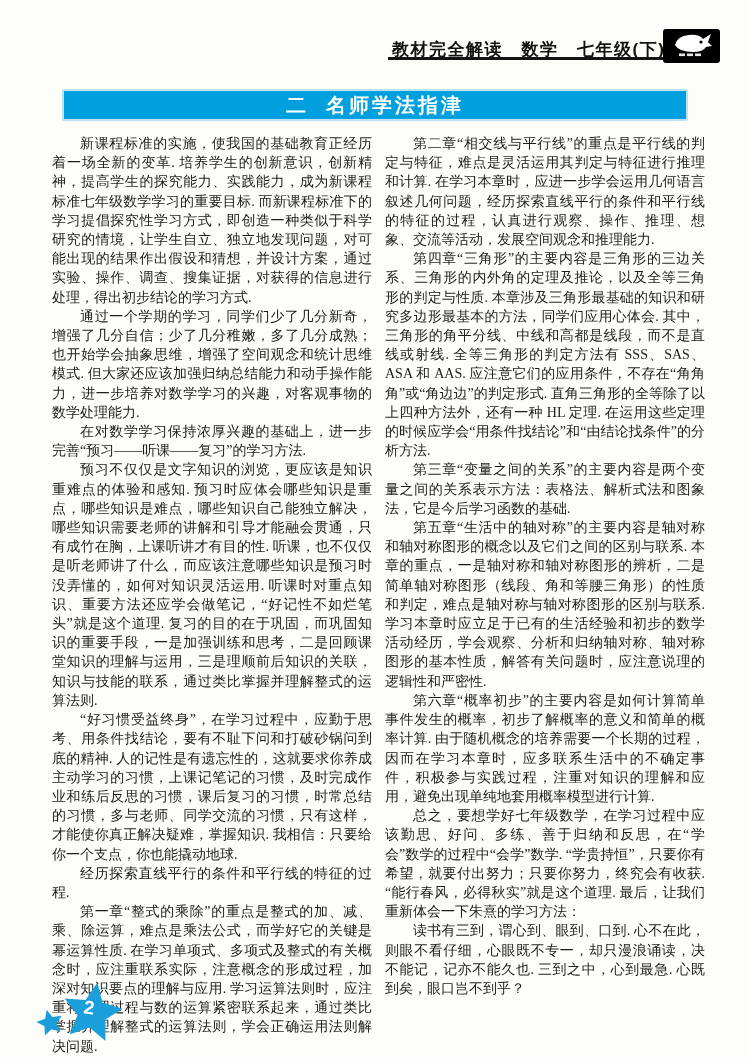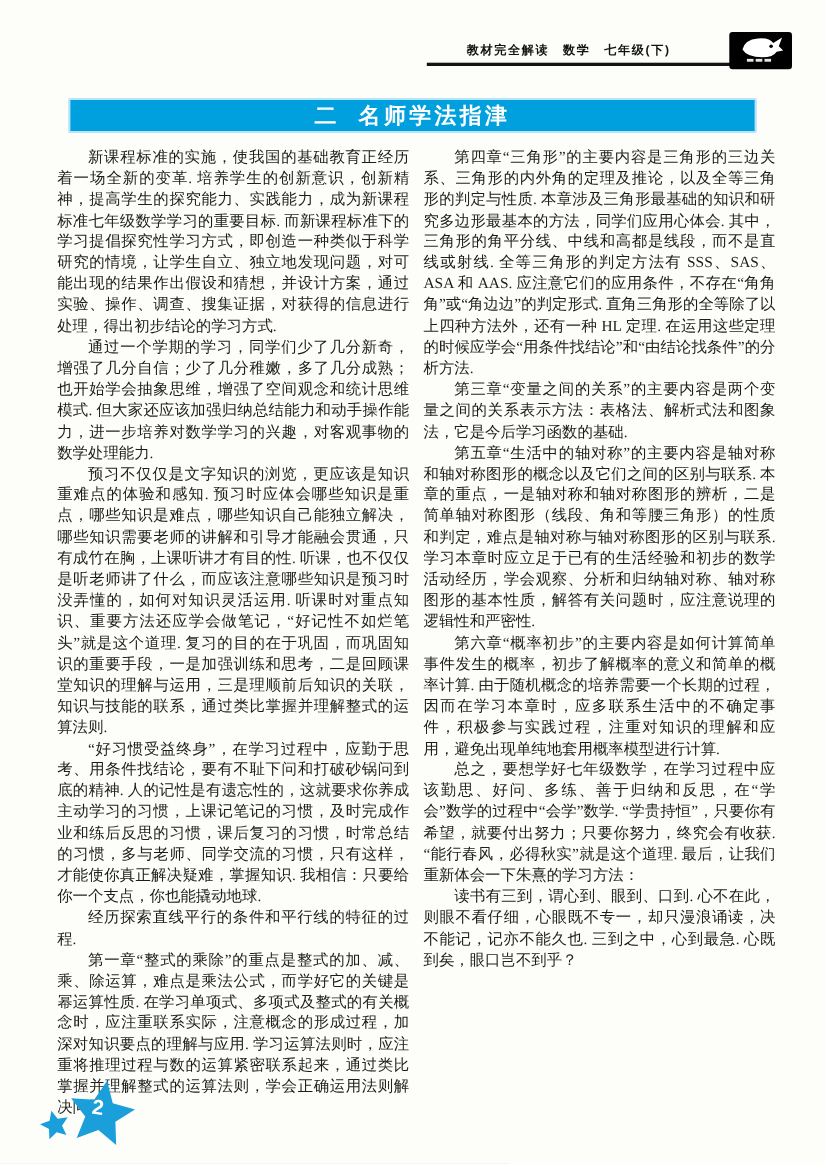--- a/index.html
+++ b/index.html
@@ -17,21 +17,21 @@
 
   
   .header-title {
     position: absolute;
     top: 38px;
     left: 392px;
     width: 250px;
     text-align: center;
     font-family: "Liberation Sans", sans-serif;
     font-weight: bold;
-    font-size: 11px;
+    font-size: 17px;
     letter-spacing: 1.5px;
     color: #111;
     white-space: nowrap;
   }
   .header-rule {
     position: absolute;
     top: 57px;
     left: 388px;
     width: 332px;
     height: 2.5px;
@@ -131,26 +131,28 @@
 
   <div class="banner">
     <span class="banner-number">二</span>
     <span class="banner-title">名师学法指津</span>
   </div>
 
   <div class="content">
     <div class="col">
       <p>新课程标准的实施，使我国的基础教育正经历着一场全新的变革. 培养学生的创新意识，创新精神，提高学生的探究能力、实践能力，成为新课程标准七年级数学学习的重要目标. 而新课程标准下的学习提倡探究性学习方式，即创造一种类似于科学研究的情境，让学生自立、独立地发现问题，对可能出现的结果作出假设和猜想，并设计方案，通过实验、操作、调查、搜集证据，对获得的信息进行处理，得出初步结论的学习方式.</p>
       <p>通过一个学期的学习，同学们少了几分新奇，增强了几分自信；少了几分稚嫩，多了几分成熟；也开始学会抽象思维，增强了空间观念和统计思维模式. 但大家还应该加强归纳总结能力和动手操作能力，进一步培养对数学学习的兴趣，对客观事物的数学处理能力.</p>
+      <p>在对数学学习保持浓厚兴趣的基础上，进一步完善“预习——听课——复习”的学习方法.</p>
       <p>预习不仅仅是文字知识的浏览，更应该是知识重难点的体验和感知. 预习时应体会哪些知识是重点，哪些知识是难点，哪些知识自己能独立解决，哪些知识需要老师的讲解和引导才能融会贯通，只有成竹在胸，上课听讲才有目的性. 听课，也不仅仅是听老师讲了什么，而应该注意哪些知识是预习时没弄懂的，如何对知识灵活运用. 听课时对重点知识、重要方法还应学会做笔记，“好记性不如烂笔头”就是这个道理. 复习的目的在于巩固，而巩固知识的重要手段，一是加强训练和思考，二是回顾课堂知识的理解与运用，三是理顺前后知识的关联，知识与技能的联系，通过类比掌握并理解整式的运算法则.</p>
       <p>“好习惯受益终身”，在学习过程中，应勤于思考、用条件找结论，要有不耻下问和打破砂锅问到底的精神. 人的记性是有遗忘性的，这就要求你养成主动学习的习惯，上课记笔记的习惯，及时完成作业和练后反思的习惯，课后复习的习惯，时常总结的习惯，多与老师、同学交流的习惯，只有这样，才能使你真正解决疑难，掌握知识. 我相信：只要给你一个支点，你也能撬动地球.</p>
       <p>经历探索直线平行的条件和平行线的特征的过程.</p>
       <p>第一章“整式的乘除”的重点是整式的加、减、乘、除运算，难点是乘法公式，而学好它的关键是幂运算性质. 在学习单项式、多项式及整式的有关概念时，应注重联系实际，注意概念的形成过程，加深对知识要点的理解与应用. 学习运算法则时，应注重将推理过程与数的运算紧密联系起来，通过类比掌握并理解整式的运算法则，学会正确运用法则解决问题.</p>
     </div>
     <div class="col">
+      <p>第二章“相交线与平行线”的重点是平行线的判定与特征，难点是灵活运用其判定与特征进行推理和计算. 在学习本章时，应进一步学会运用几何语言叙述几何问题，经历探索直线平行的条件和平行线的特征的过程，认真进行观察、操作、推理、想象、交流等活动，发展空间观念和推理能力.</p>
       <p>第四章“三角形”的主要内容是三角形的三边关系、三角形的内外角的定理及推论，以及全等三角形的判定与性质. 本章涉及三角形最基础的知识和研究多边形最基本的方法，同学们应用心体会. 其中，三角形的角平分线、中线和高都是线段，而不是直线或射线. 全等三角形的判定方法有 SSS、SAS、ASA 和 AAS. 应注意它们的应用条件，不存在“角角角”或“角边边”的判定形式. 直角三角形的全等除了以上四种方法外，还有一种 HL 定理. 在运用这些定理的时候应学会“用条件找结论”和“由结论找条件”的分析方法.</p>
       <p>第三章“变量之间的关系”的主要内容是两个变量之间的关系表示方法：表格法、解析式法和图象法，它是今后学习函数的基础.</p>
       <p>第五章“生活中的轴对称”的主要内容是轴对称和轴对称图形的概念以及它们之间的区别与联系. 本章的重点，一是轴对称和轴对称图形的辨析，二是简单轴对称图形（线段、角和等腰三角形）的性质和判定，难点是轴对称与轴对称图形的区别与联系. 学习本章时应立足于已有的生活经验和初步的数学活动经历，学会观察、分析和归纳轴对称、轴对称图形的基本性质，解答有关问题时，应注意说理的逻辑性和严密性.</p>
       <p>第六章“概率初步”的主要内容是如何计算简单事件发生的概率，初步了解概率的意义和简单的概率计算. 由于随机概念的培养需要一个长期的过程，因而在学习本章时，应多联系生活中的不确定事件，积极参与实践过程，注重对知识的理解和应用，避免出现单纯地套用概率模型进行计算.</p>
       <p>总之，要想学好七年级数学，在学习过程中应该勤思、好问、多练、善于归纳和反思，在“学会”数学的过程中“会学”数学. “学贵持恒”，只要你有希望，就要付出努力；只要你努力，终究会有收获. “能行春风，必得秋实”就是这个道理. 最后，让我们重新体会一下朱熹的学习方法：</p>
       <p>读书有三到，谓心到、眼到、口到. 心不在此，则眼不看仔细，心眼既不专一，却只漫浪诵读，决不能记，记亦不能久也. 三到之中，心到最急. 心既到矣，眼口岂不到乎？</p>
     </div>
   </div>
 
   <div class="footer-stars">

